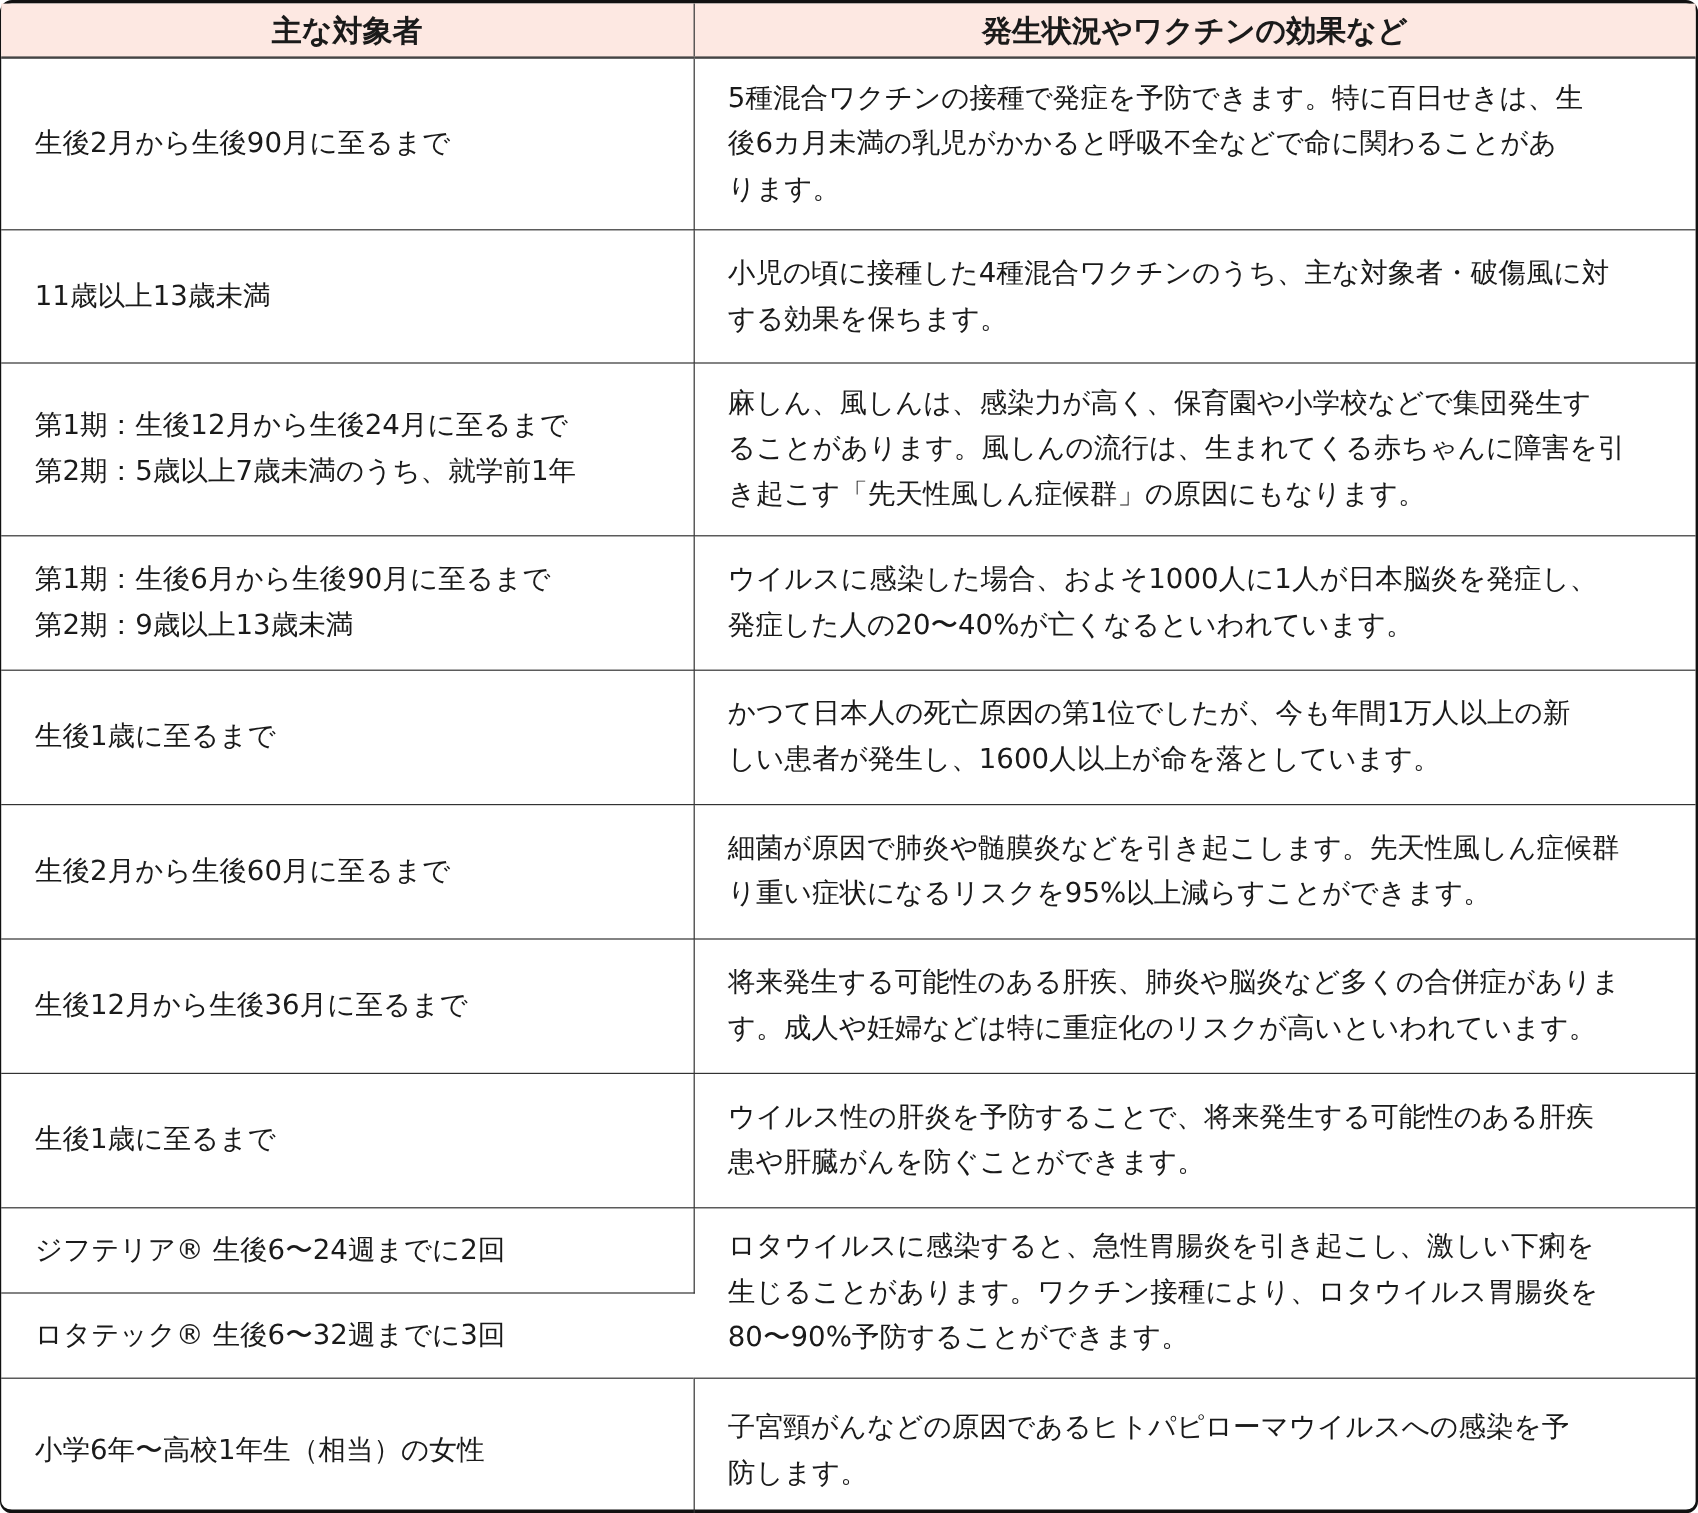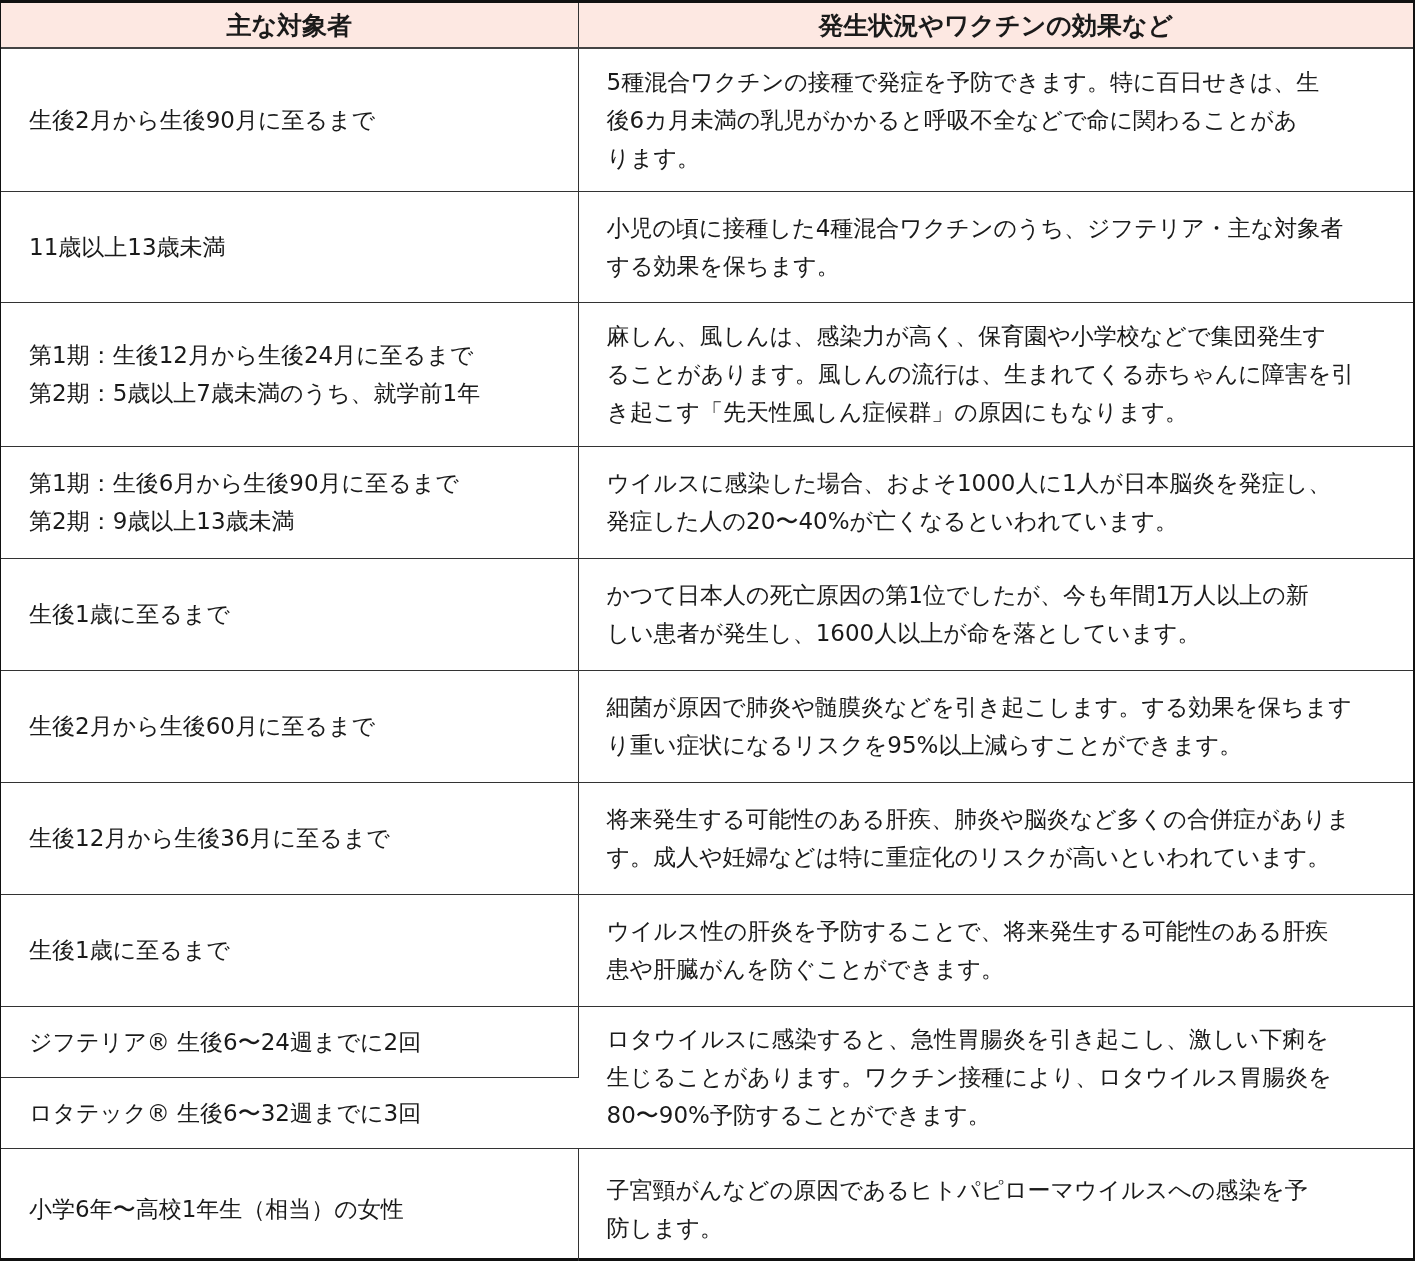--- a/index.html
+++ b/index.html
@@ -7,20 +7,21 @@
   .tbl {
     position: absolute; left: 0; top: 0;
     width: 1415px; height: 1261px;
     box-sizing: border-box;
     border-top: 3px solid #111;
     border-bottom: 3px solid #111;
     border-left: 1px solid #111;
     border-right: 2px solid #111;
     font-family: "DejaVu Sans", "Liberation Sans", sans-serif;
     color: #1a1a1a;
+    border-radius: 10px;
   }
   table { border-collapse: collapse; width: 100%; height: 100%; table-layout: fixed; }
   col.c1 { width: 577px; }
   col.c2 { width: auto; }
   th {
     background: #fde8e2;
     font-size: 25px; font-weight: bold;
     height: 44px; text-align: center; vertical-align: middle;
     border-bottom: 2px solid #444;
     border-right: 1px solid #333;
@@ -64,21 +65,21 @@
         <span class="line">5種混合ワクチンの接種で発症を予防できます。特に百日せきは、生</span>
         <span class="line">後6カ月未満の乳児がかかると呼吸不全などで命に関わることがあ</span>
         <span class="line">ります。</span>
       </td>
     </tr>
     <tr style="height:111px">
       <td>
             <span class="line">11歳以上13歳未満</span>
           </td>
       <td class="desc">
-        <span class="line">小児の頃に接種した4種混合ワクチンのうち、ジフテリア・主な対象者</span>
+        <span class="line">小児の頃に接種した4種混合ワクチンのうち、主な対象者・破傷風に対</span>
         <span class="line">する効果を保ちます。</span>
       </td>
     </tr>
     <tr style="height:144px">
       <td>
         <span class="line">第1期：生後12月から生後24月に至るまで</span>
         <span class="line">第2期：5歳以上7歳未満のうち、就学前1年</span>
       </td>
       <td class="desc">
         <span class="line">麻しん、風しんは、感染力が高く、保育園や小学校などで集団発生す</span>
@@ -103,21 +104,21 @@
       <td class="desc">
         <span class="line">かつて日本人の死亡原因の第1位でしたが、今も年間1万人以上の新</span>
         <span class="line">しい患者が発生し、1600人以上が命を落としています。</span>
       </td>
     </tr>
     <tr style="height:112px">
       <td>
             <span class="line">生後2月から生後60月に至るまで</span>
           </td>
       <td class="desc">
-        <span class="line">細菌が原因で肺炎や髄膜炎などを引き起こします。する効果を保ちます</span>
+        <span class="line">細菌が原因で肺炎や髄膜炎などを引き起こします。先天性風しん症候群</span>
         <span class="line">り重い症状になるリスクを95%以上減らすことができます。</span>
       </td>
     </tr>
     <tr style="height:112px">
       <td>
             <span class="line">生後12月から生後36月に至るまで</span>
           </td>
       <td class="desc">
         <span class="line">将来発生する可能性のある肝疾、肺炎や脳炎など多くの合併症がありま</span>
         <span class="line">す。成人や妊婦などは特に重症化のリスクが高いといわれています。</span>

